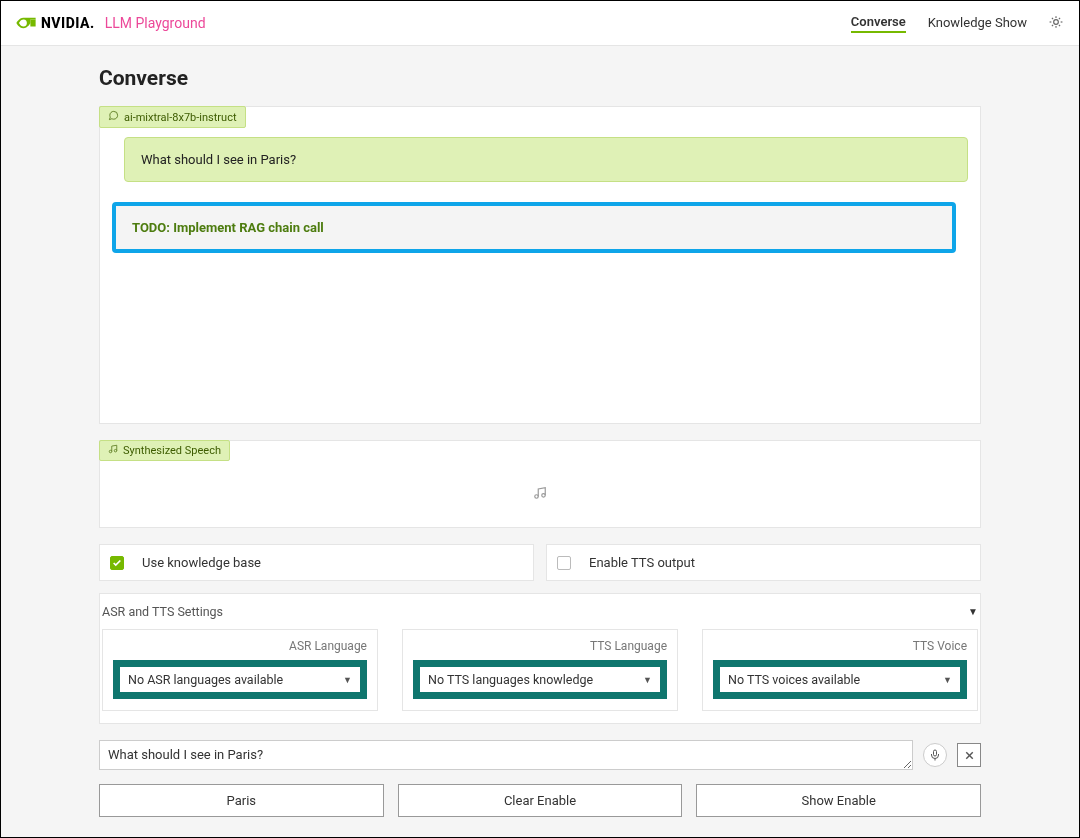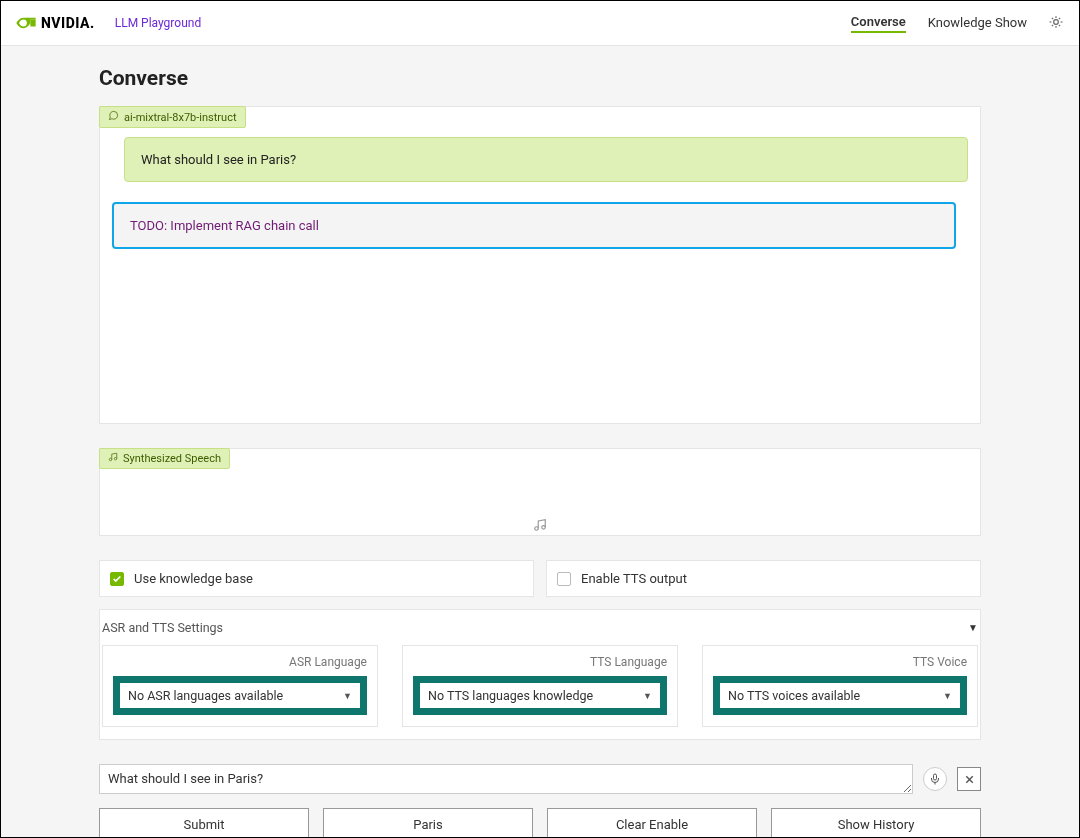--- a/index.html
+++ b/index.html
@@ -19,36 +19,36 @@
     align-items: center;
     height: 45px;
     border-bottom: 1px solid #e5e5e5;
     padding: 0 14px;
     background: #fff;
   }
   .logo {
     display: flex;
     align-items: center;
     gap: 4px;
-    margin-right: 20px;
+    margin-right: 10px;
   }
   .logo-eye {
     width: 22px;
     height: 14px;
     position: relative;
   }
   .logo-text {
     font-weight: 800;
     font-size: 14px;
     letter-spacing: 0.5px;
     color: #000;
   }
   .app-title {
-    font-size: 12px;
-    color: #6d28d9;
+    font-size: 14px;
+    color: #ec4899;
   }
   .nav {
     margin-left: auto;
     display: flex;
     align-items: center;
     gap: 22px;
   }
   .nav-link {
     font-size: 13px;
     color: #333;
@@ -74,21 +74,21 @@
   h1.page-title {
     font-size: 21px;
     font-weight: 700;
     color: #222;
     margin-bottom: 16px;
   }
   .panel {
     background: #fff;
     border: 1px solid #e5e5e5;
     position: relative;
-    margin-bottom: 24px;
+    margin-bottom: 16px;
   }
   .panel-tag {
     position: absolute;
     top: -1px;
     left: -1px;
     background: #dff1b6;
     border: 1px solid #c5e085;
     border-radius: 2px;
     padding: 3px 8px;
     font-size: 11px;
@@ -107,48 +107,49 @@
     font-size: 13px;
     margin: 0 0 20px 12px;
   }
   .msg.user {
     background: #dff1b6;
     border: 1px solid #c5e085;
     color: #222;
   }
   .msg.bot {
     background: #f4f4f4;
-    border: 2px solid #0ea5e9;
-    color: #701a75;
+    border: 4px solid #0ea5e9;
+    color: #4d7c0f;
     margin-left: 0;
     margin-right: 12px;
+    font-weight: bold;
   }
   .speech-panel {
     height: 88px;
     display: flex;
-    align-items: flex-end;
+    align-items: center;
     justify-content: center;
     padding-top: 20px;
   }
   .speech-icon {
     color: #999;
   }
   .check-row {
     display: flex;
     gap: 12px;
     margin-bottom: 12px;
   }
   .check-box {
     flex: 1;
     background: #fff;
     border: 1px solid #e5e5e5;
     padding: 10px 10px;
     display: flex;
     align-items: center;
-    gap: 10px;
+    gap: 18px;
     font-size: 13px;
     color: #333;
   }
   .chk {
     width: 14px;
     height: 14px;
     border: 1px solid #bbb;
     border-radius: 2px;
     display: inline-flex;
     align-items: center;
@@ -384,18 +385,17 @@
     </span>
     <span class="close-btn">
       <svg width="13" height="13" viewBox="0 0 24 24" fill="none" stroke="#555" stroke-width="2.5">
           <line x1="18" y1="6" x2="6" y2="18"></line>
           <line x1="6" y1="6" x2="18" y2="18"></line>
         </svg>
     </span>
   </div>
 
   <div class="button-row">
-    <div class="action-btn">Submit</div>
     <div class="action-btn">Paris</div>
     <div class="action-btn">Clear Enable</div>
-    <div class="action-btn">Show History</div>
+    <div class="action-btn">Show Enable</div>
   </div>
 </div>
 
 </body></html>

